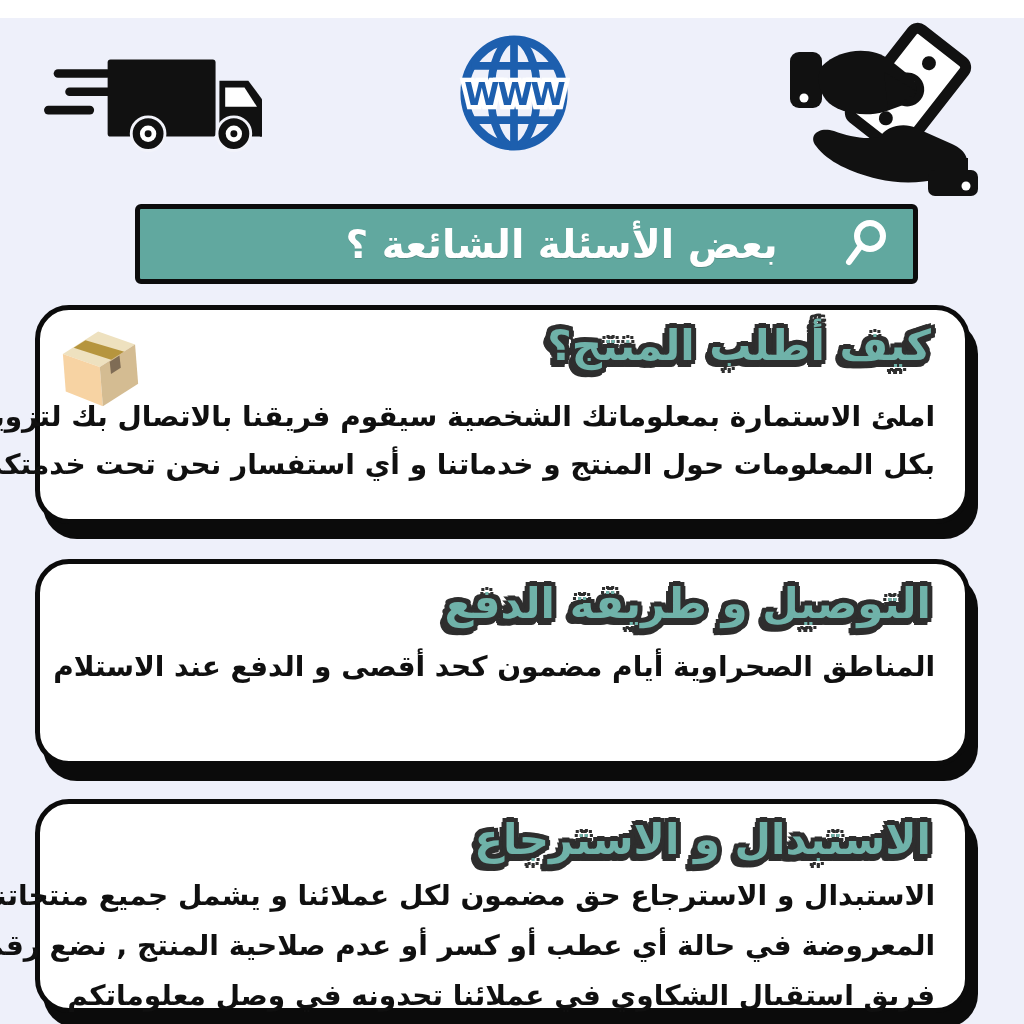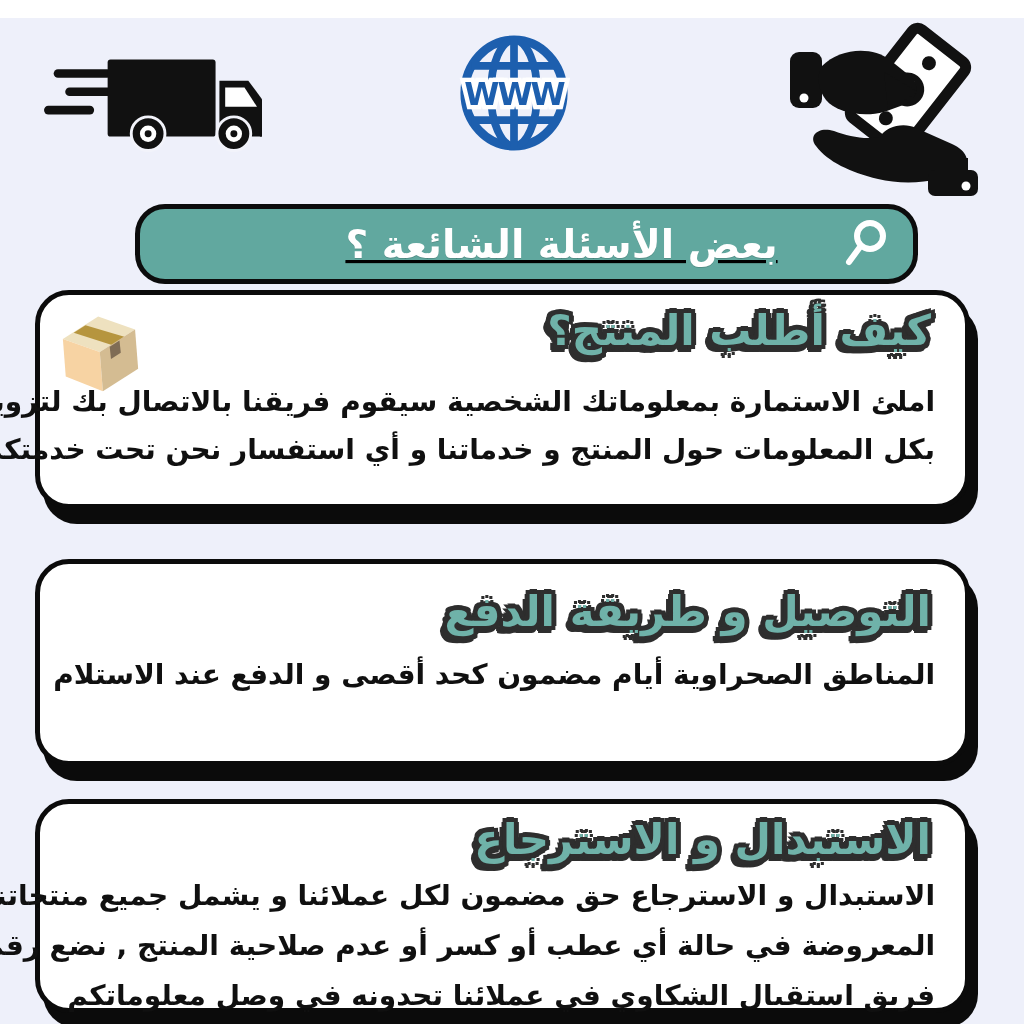--- a/index.html
+++ b/index.html
@@ -15,22 +15,22 @@
   .icon-abs{position:absolute;}
   .truck-icon{left:40px;top:28px;width:222px;height:106px;}
   .globe-icon{left:458px;top:14px;width:112px;height:122px;}
   .money-icon{left:788px;top:0px;width:202px;height:180px;}
   
   .banner{
     position:absolute;left:135px;top:186px;width:783px;height:80px;
     box-sizing:border-box;
     background:#61a89f;
     border:5px solid #0c0c0c;
-    border-radius:30px;
-    display:flex;align-items:center;justify-content:center;text-decoration:underline;
+    border-radius:6px;
+    display:flex;align-items:center;justify-content:center;
   }
   .banner-title{
     direction:rtl;
     color:#ffffff;
     font-size:39px;
     font-weight:bold;
     letter-spacing:0px;
     padding-left:70px;
     text-shadow:0 1px 0 rgba(0,0,0,0.15);
     white-space:nowrap;
@@ -42,41 +42,41 @@
   }
   
   .card{
     position:absolute;left:35px;width:935px;
     box-sizing:border-box;
     background:#ffffff;
     border:5px solid #0b0b0b;
     border-radius:34px;
     box-shadow:8px 15px 0 0 #0b0b0b;
   }
-  .card1{top:272px;height:219px;}
+  .card1{top:287px;height:219px;}
   .card2{top:541px;height:207px;}
   .card3{top:781px;height:214px;}
   .card-heading{
     direction:rtl;
     text-align:right;
     font-weight:800;
     font-size:42px;
     line-height:1.25;
     color:#6fb2a9;
     padding:10px 34px 0 0;
     white-space:nowrap;
     text-shadow:
       -4px -4px 0 #2e2e2e, 4px -4px 0 #2e2e2e,
       -4px  4px 0 #2e2e2e, 4px  4px 0 #2e2e2e,
       -5px  0   0 #2e2e2e, 5px  0   0 #2e2e2e,
        0   -5px 0 #2e2e2e, 0    5px 0 #2e2e2e,
       -7px  5px 0 #2e2e2e, -6px 7px 0 #2e2e2e,
        0    7px 0 #2e2e2e;
   }
-  .card2 .card-heading{padding-top:22px;}
+  .card2 .card-heading{padding-top:14px;}
   .card3 .card-heading{}
   .card-body{
     direction:rtl;
     text-align:right;
     color:#101010;
     font-weight:bold;
     font-size:28px;
     padding:0 30px 0 24px;
     margin-top:16px;
   }

